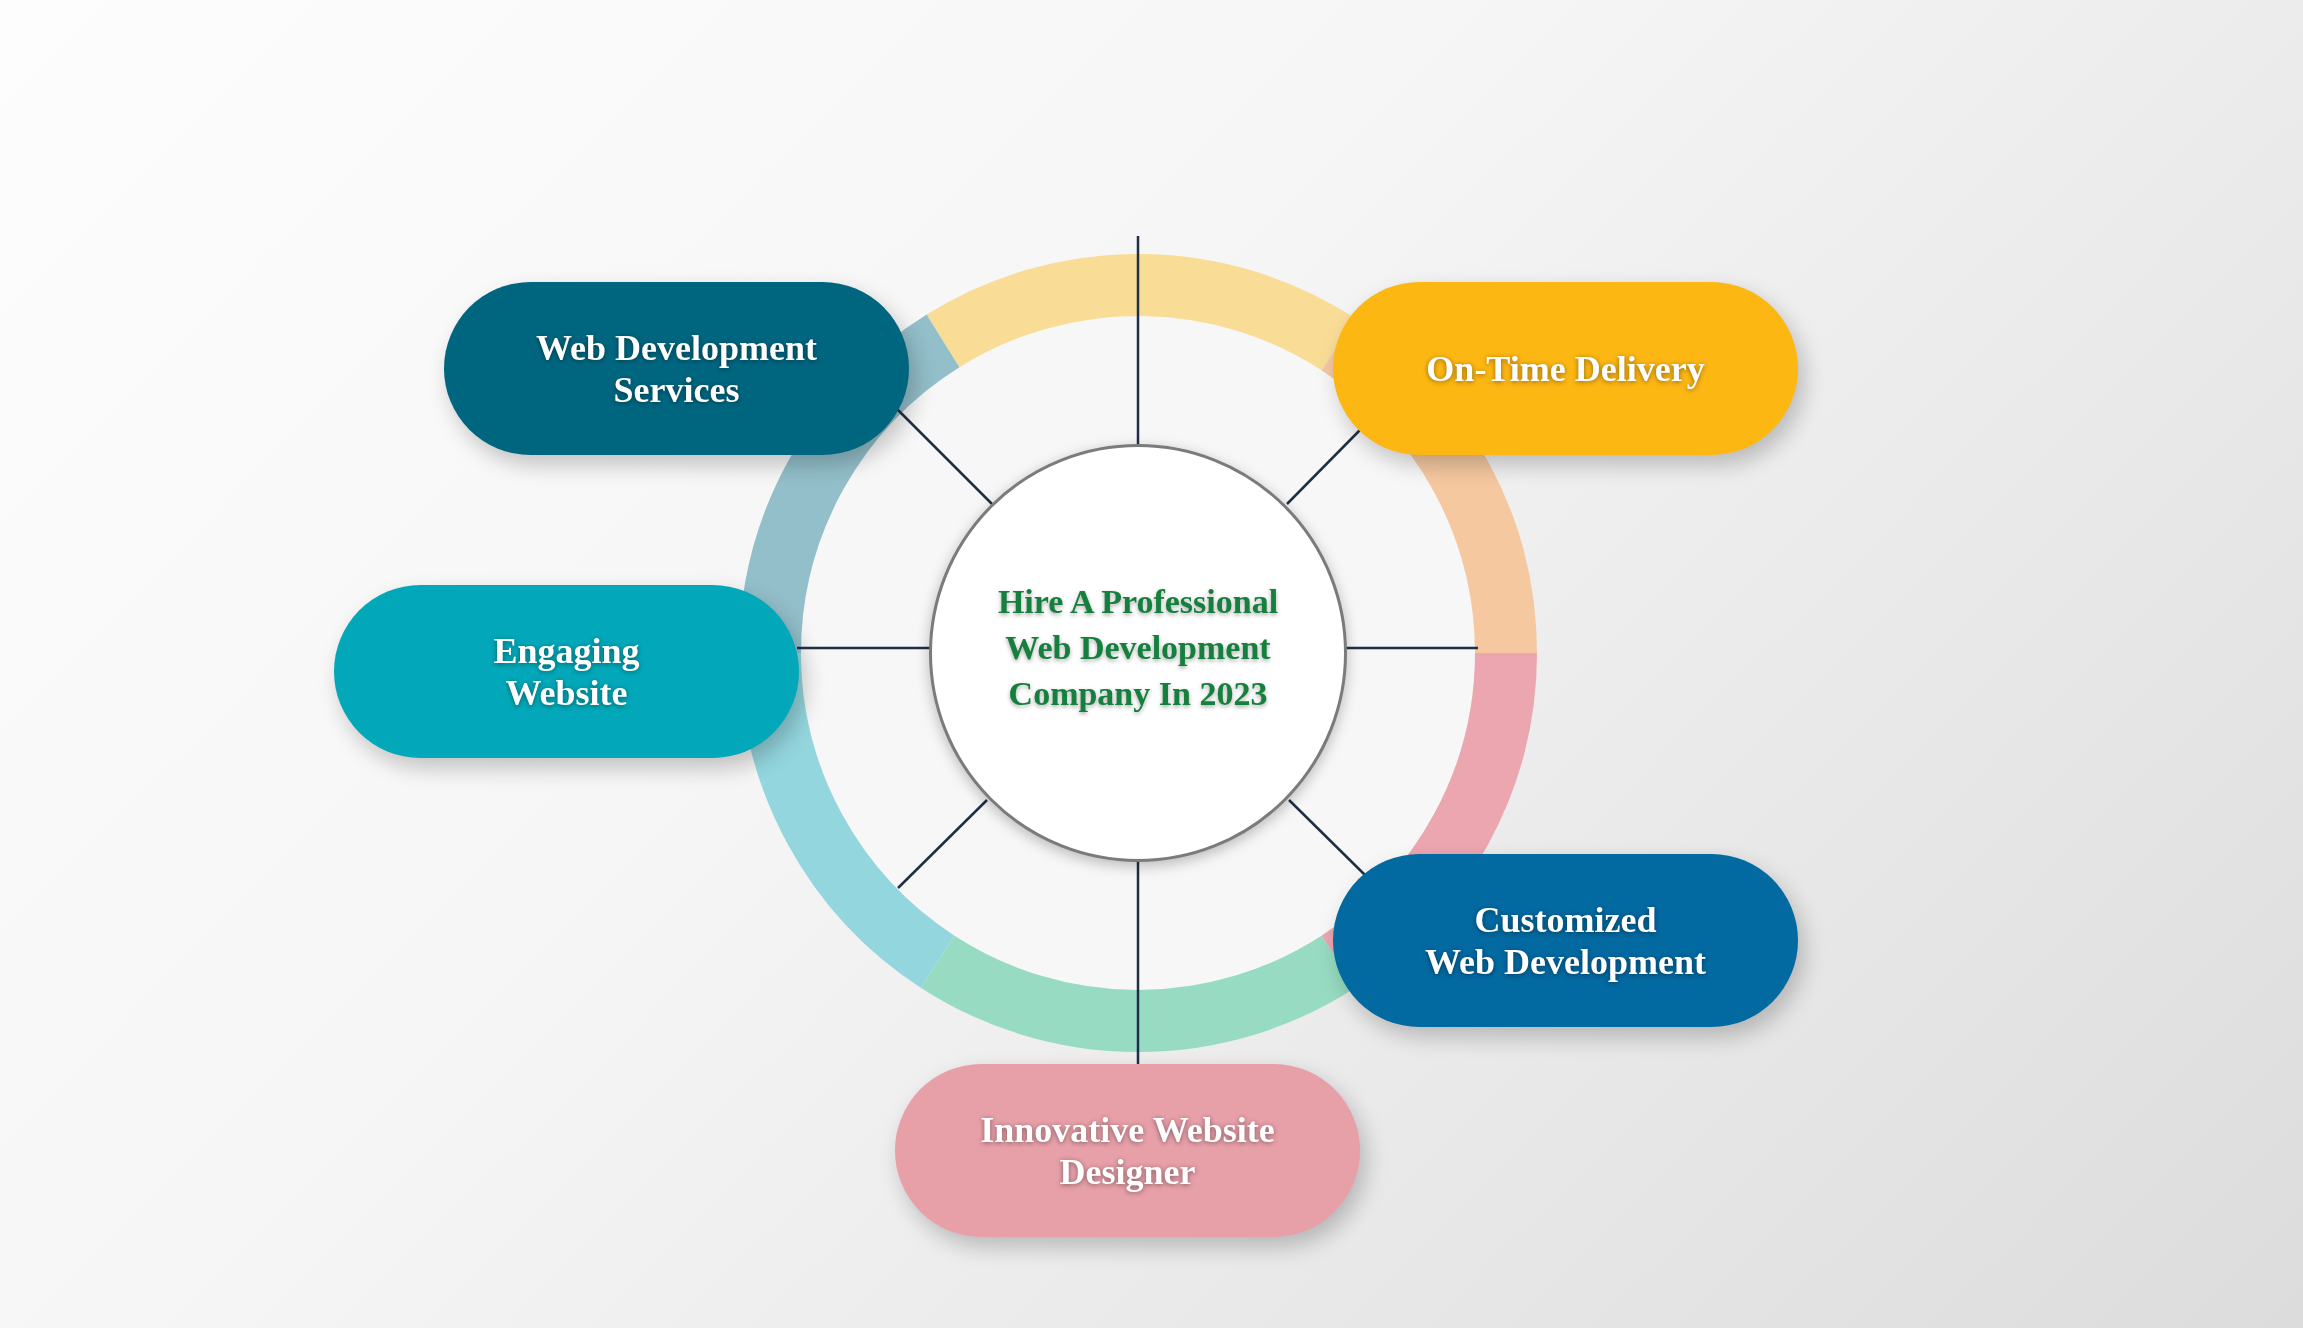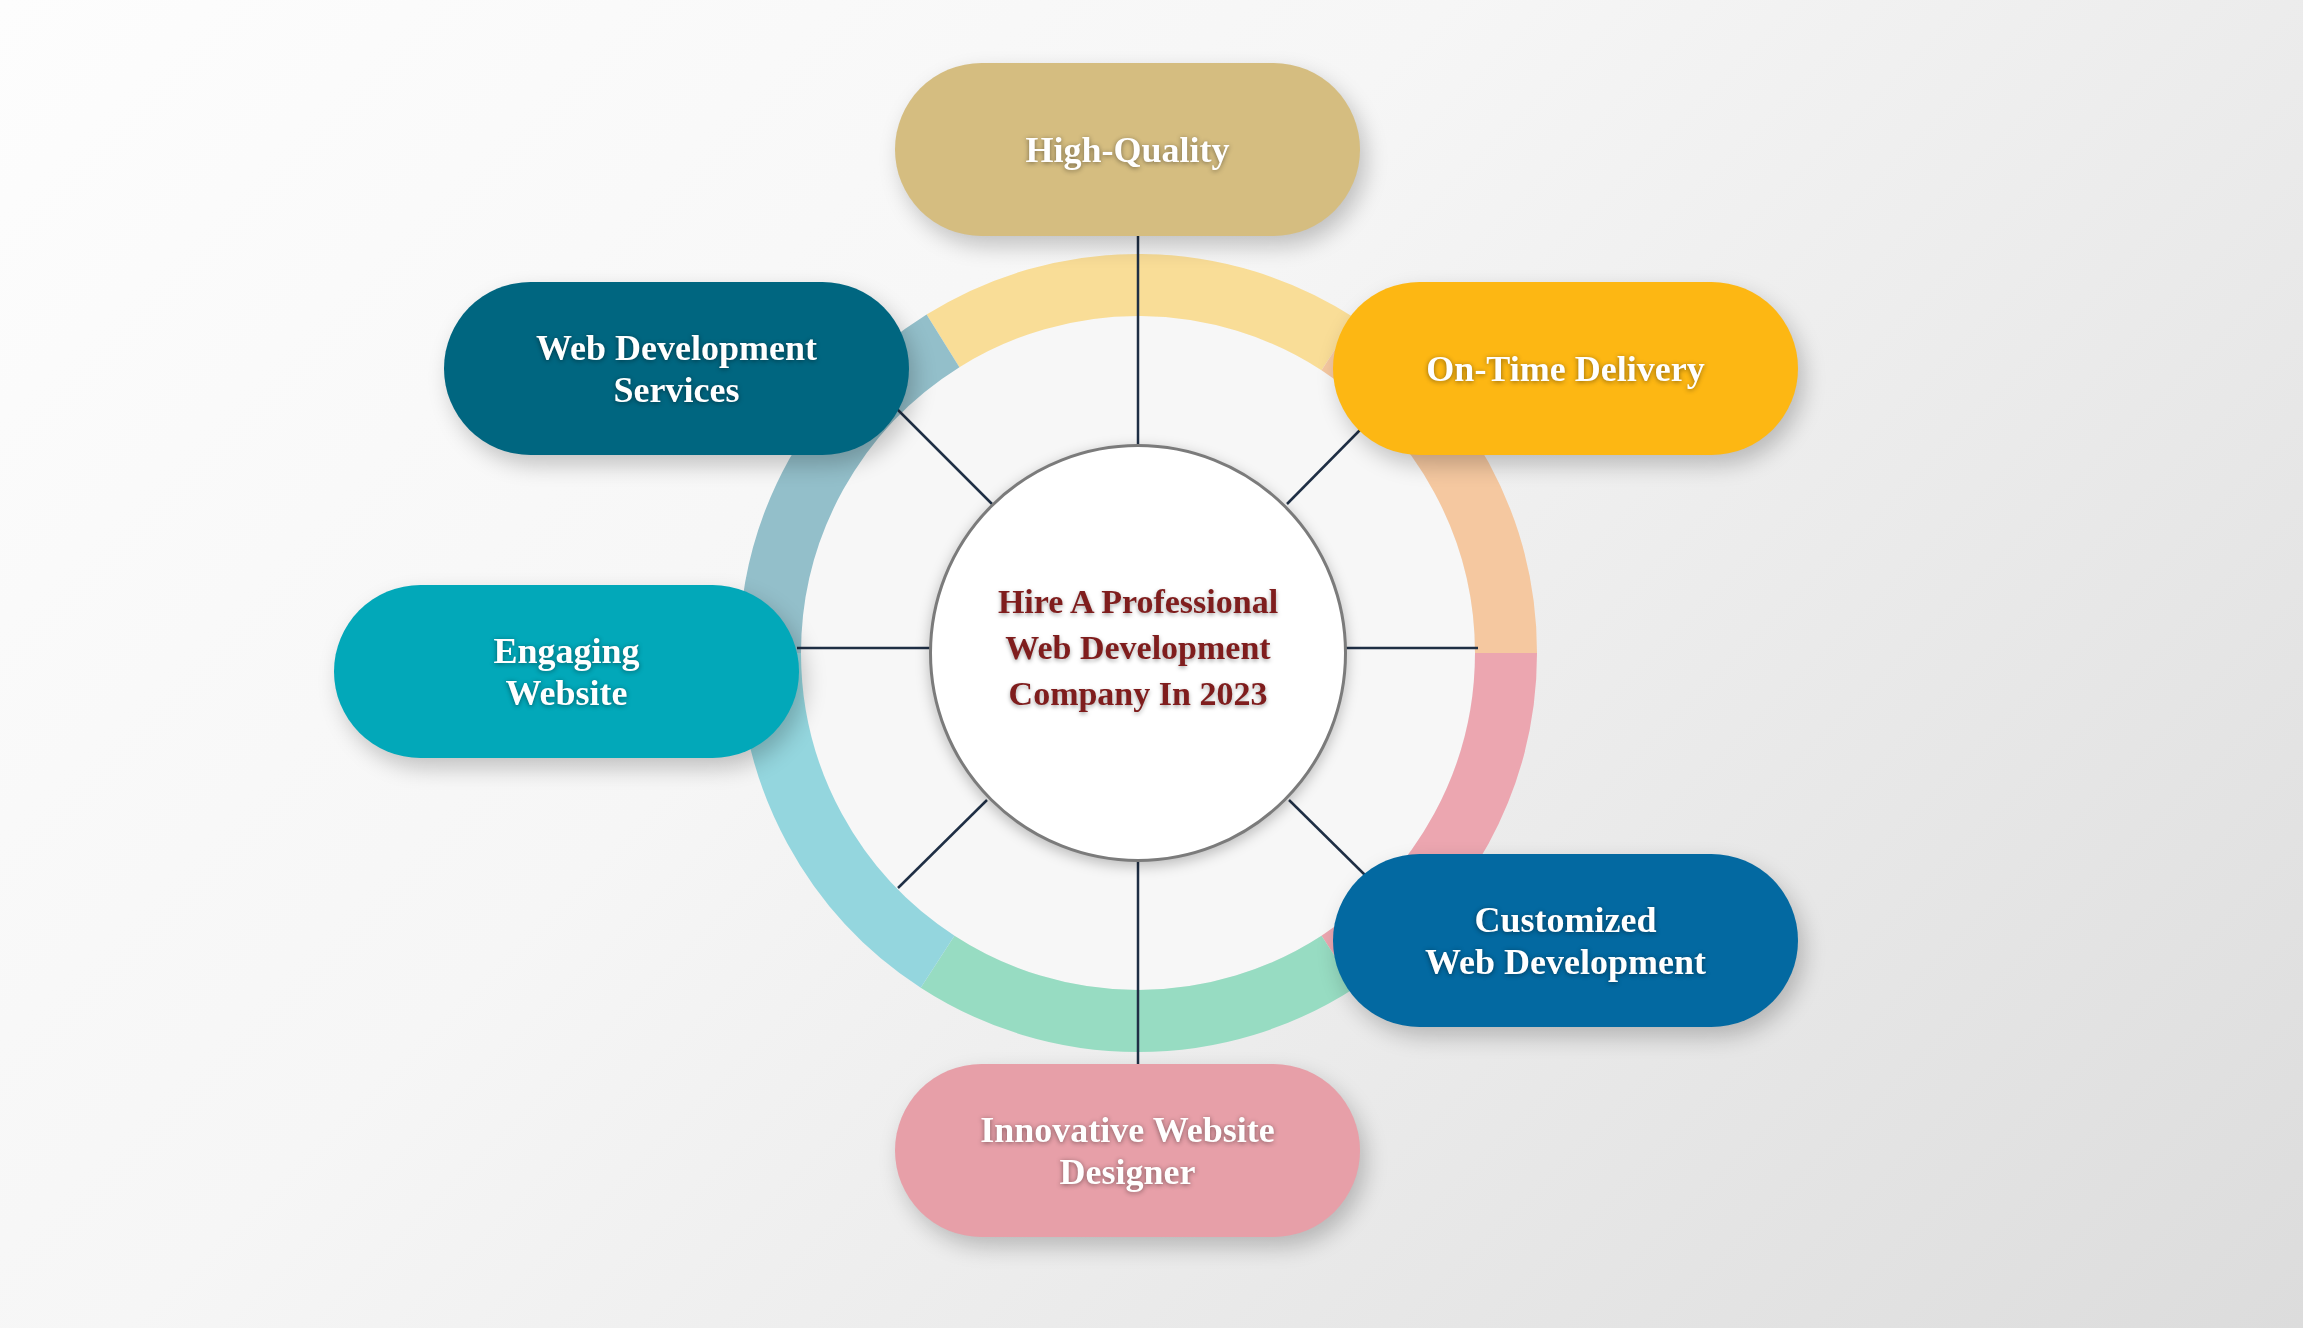--- a/index.html
+++ b/index.html
@@ -10,21 +10,21 @@
   }
   .canvas { position: absolute; left: 0; top: 0; width: 2303px; height: 1328px; }
   svg.ring { position: absolute; left: 0; top: 0; }
   .hub {
     position: absolute; left: 929px; top: 444px; width: 412px; height: 412px;
     border-radius: 50%; background: #ffffff; border: 3px solid #7b7b7b;
     box-shadow: 0 4px 14px rgba(0,0,0,0.25);
     display: flex; align-items: center; justify-content: center; text-align: center;
   }
   .hub-title {
-    font-weight: bold; font-size: 34px; line-height: 46px; color: #7f1d1d;
+    font-weight: bold; font-size: 34px; line-height: 46px; color: #15803d;
     text-shadow: 0 2px 4px rgba(0,0,0,0.35); white-space: pre-line;
     margin-top: -10px;
   }
   .pill {
     position: absolute; width: 465px; height: 173px; border-radius: 87px;
     display: flex; align-items: center; justify-content: center; text-align: center;
     box-shadow: 6px 10px 22px rgba(0,0,0,0.22);
     cursor: pointer;
   }
   .pill-label {
@@ -61,23 +61,20 @@
       <line x1="992" y1="504" x2="896" y2="408"></line>
     </g>
   </svg>
 
   <div class="hub">
     <div class="hub-title">Hire A Professional
 Web Development
 Company In 2023</div>
   </div>
 
-  <div class="pill" style="left:895px; top:63px; background:#d5bd80;">
-    <div class="pill-label">High-Quality</div>
-  </div>
 
   <div class="pill" style="left:1333px; top:282px; background:#fdb713;">
     <div class="pill-label">On-Time Delivery</div>
   </div>
 
 
   <div class="pill" style="left:1333px; top:854px; background:#0369a1;">
     <div class="pill-label">Customized
 Web Development</div>
   </div>

